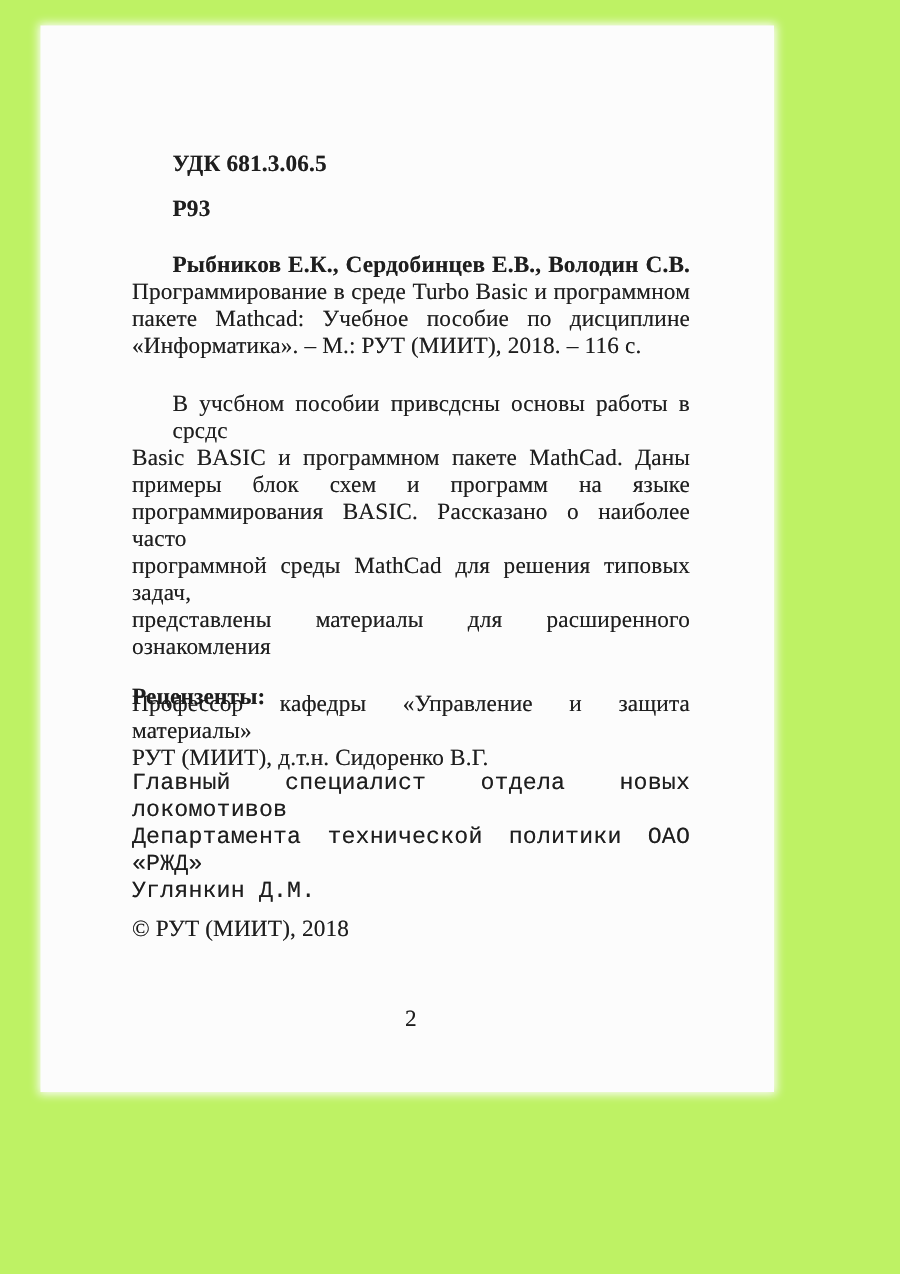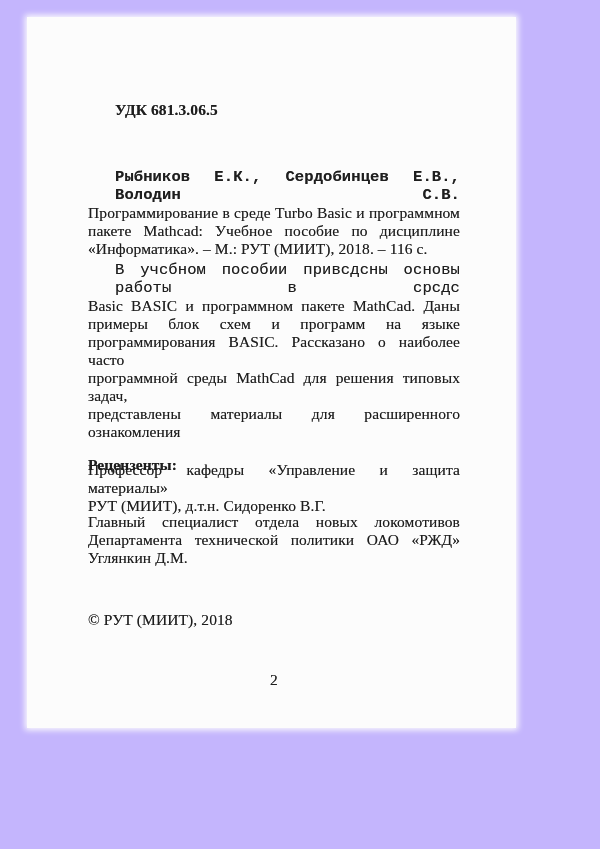--- a/index.html
+++ b/index.html
@@ -4,21 +4,21 @@
 <style>
   html, body {
     margin: 0;
     padding: 0;
     background: #ffffff;
   }
   .page {
     position: relative;
     width: 600px;
     height: 849px;
-    background: #c4b5fd;
+    background: #bef264;
     overflow: hidden;
     font-family: "Liberation Serif", serif;
     color: #1e1e1e;
   }
   .scan-tint {
     position: absolute;
     left: 27px;
     top: 17px;
     width: 489px;
     height: 711px;
@@ -33,36 +33,39 @@
     line-height: 18px;
     letter-spacing: 0.1px;
     text-shadow: 0 0 0.4px rgba(20,20,20,0.55);
   }
   .bold { font-weight: bold; }
   .jline {
     text-align: justify;
     text-align-last: justify;
   }
   .line { text-align: left; }
-  .indent { padding-left: 27px; box-sizing: border-box; font-family: Liberation Mono, monospace; }
+  .indent { padding-left: 27px; box-sizing: border-box; }
   .narrow { left: 115px; width: 345px; }
   .right { text-align: left; padding-right: 4px; box-sizing: border-box; }
   .center { text-align: center; }
 </style>
 </head>
 <body>
 
 <div class="page">
 
   <div class="scan-tint"></div>
 
   <div class="block narrow bold" style="top:101px;">
     <div class="line">УДК 681.3.06.5</div>
   </div>
 
+  <div class="block narrow bold" style="top:131px;">
+    <div class="line">Р93</div>
+  </div>
 
   <div class="block" style="top:168px;">
     <div class="jline indent bold">Рыбников Е.К., Сердобинцев Е.В., Володин С.В.</div>
     <div class="jline">Программирование в среде Turbo Basic и программном</div>
     <div class="jline">пакете Mathcad: Учебное пособие по дисциплине</div>
     <div class="line">«Информатика». – М.: РУТ (МИИТ), 2018. – 116 с.</div>
   </div>
 
   <div class="block" style="top:261px;">
     <div class="jline indent">В учсбном пособии привсдсны основы работы в срсдс</div>
@@ -75,21 +78,21 @@
 
   <div class="block bold" style="top:456px;">
     <div class="line">Рецензенты:</div>
   </div>
 
   <div class="block" style="top:461px;">
     <div class="jline">Профессор кафедры «Управление и защита материалы»</div>
     <div class="line">РУТ (МИИТ), д.т.н. Сидоренко В.Г.</div>
   </div>
 
-  <div class="block" style="top:513px;">
+  <div class="block" style="top:513px;font-family:Liberation Mono, monospace;">
     <div class="jline">Главный специалист отдела новых локомотивов</div>
     <div class="jline">Департамента технической политики ОАО «РЖД»</div>
     <div class="line">Углянкин Д.М.</div>
   </div>
 
   <div class="block right" style="top:611px;">
     <div>© РУТ (МИИТ), 2018</div>
   </div>
 
   <div class="block center" style="top:671px;">

